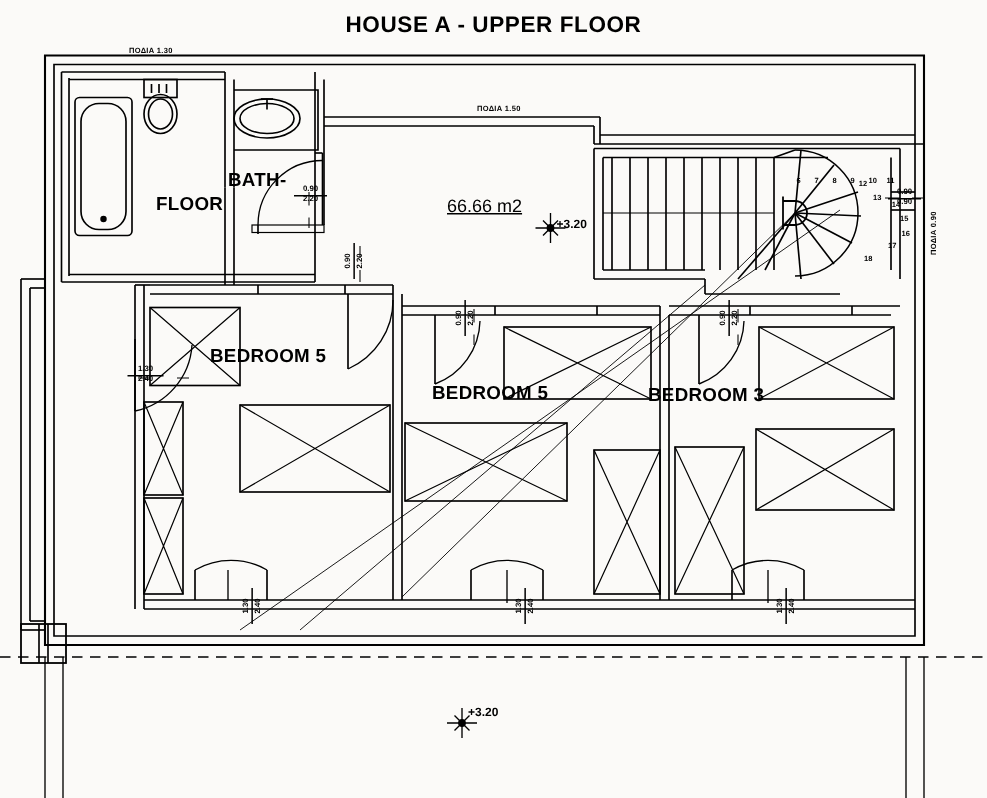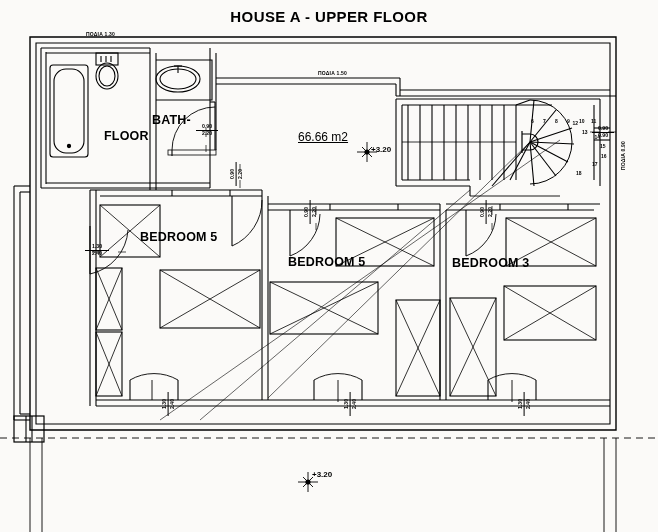--- a/index.html
+++ b/index.html
@@ -302,21 +302,21 @@
 
   <div class="lbl grk" style="left:86px;top:31px;">ΠΟΔΙΑ 1.30</div>
   <div class="lbl grk" style="left:318px;top:70px;">ΠΟΔΙΑ 1.50</div>
   <div class="lbl grk vtxt" style="left:620px;top:122px;height:48px;">ΠΟΔΙΑ 0.90</div>
 
   <div class="lbl room" style="left:104px;top:114px;padding-left:48px;">BATH-</div>
   <div class="lbl room" style="left:104px;top:130px;">FLOOR</div>
 
   <div class="lbl room" style="left:140px;top:231px;">BEDROOM 5</div>
   <div class="lbl room" style="left:288px;top:256px;">BEDROOM 5</div>
-  <div class="lbl room" style="left:452px;top:257px;">BEDROOM 3</div>
+  <div class="lbl room" style="left:432px;top:257px;">BEDROOM 3</div>
 
   <div class="lbl area" style="left:298px;top:130px;text-decoration:underline;">66.66 m2</div>
   <div class="lbl elev" style="left:371px;top:145px;">+3.20</div>
   <div class="lbl elev" style="left:312px;top:470px;">+3.20</div>
 
   <div class="lbl dim" style="left:196px;top:124px;width:22px;border-bottom:0.7px solid #000;">0.90</div>
   <div class="lbl dim" style="left:196px;top:131px;width:22px;">2.20</div>
 
   <div class="lbl dim vtxt" style="left:230px;top:162px;height:24px;border-left:0.7px solid #000;">0.90</div>
   <div class="lbl dim vtxt" style="left:238px;top:162px;height:24px;">2.20</div>

